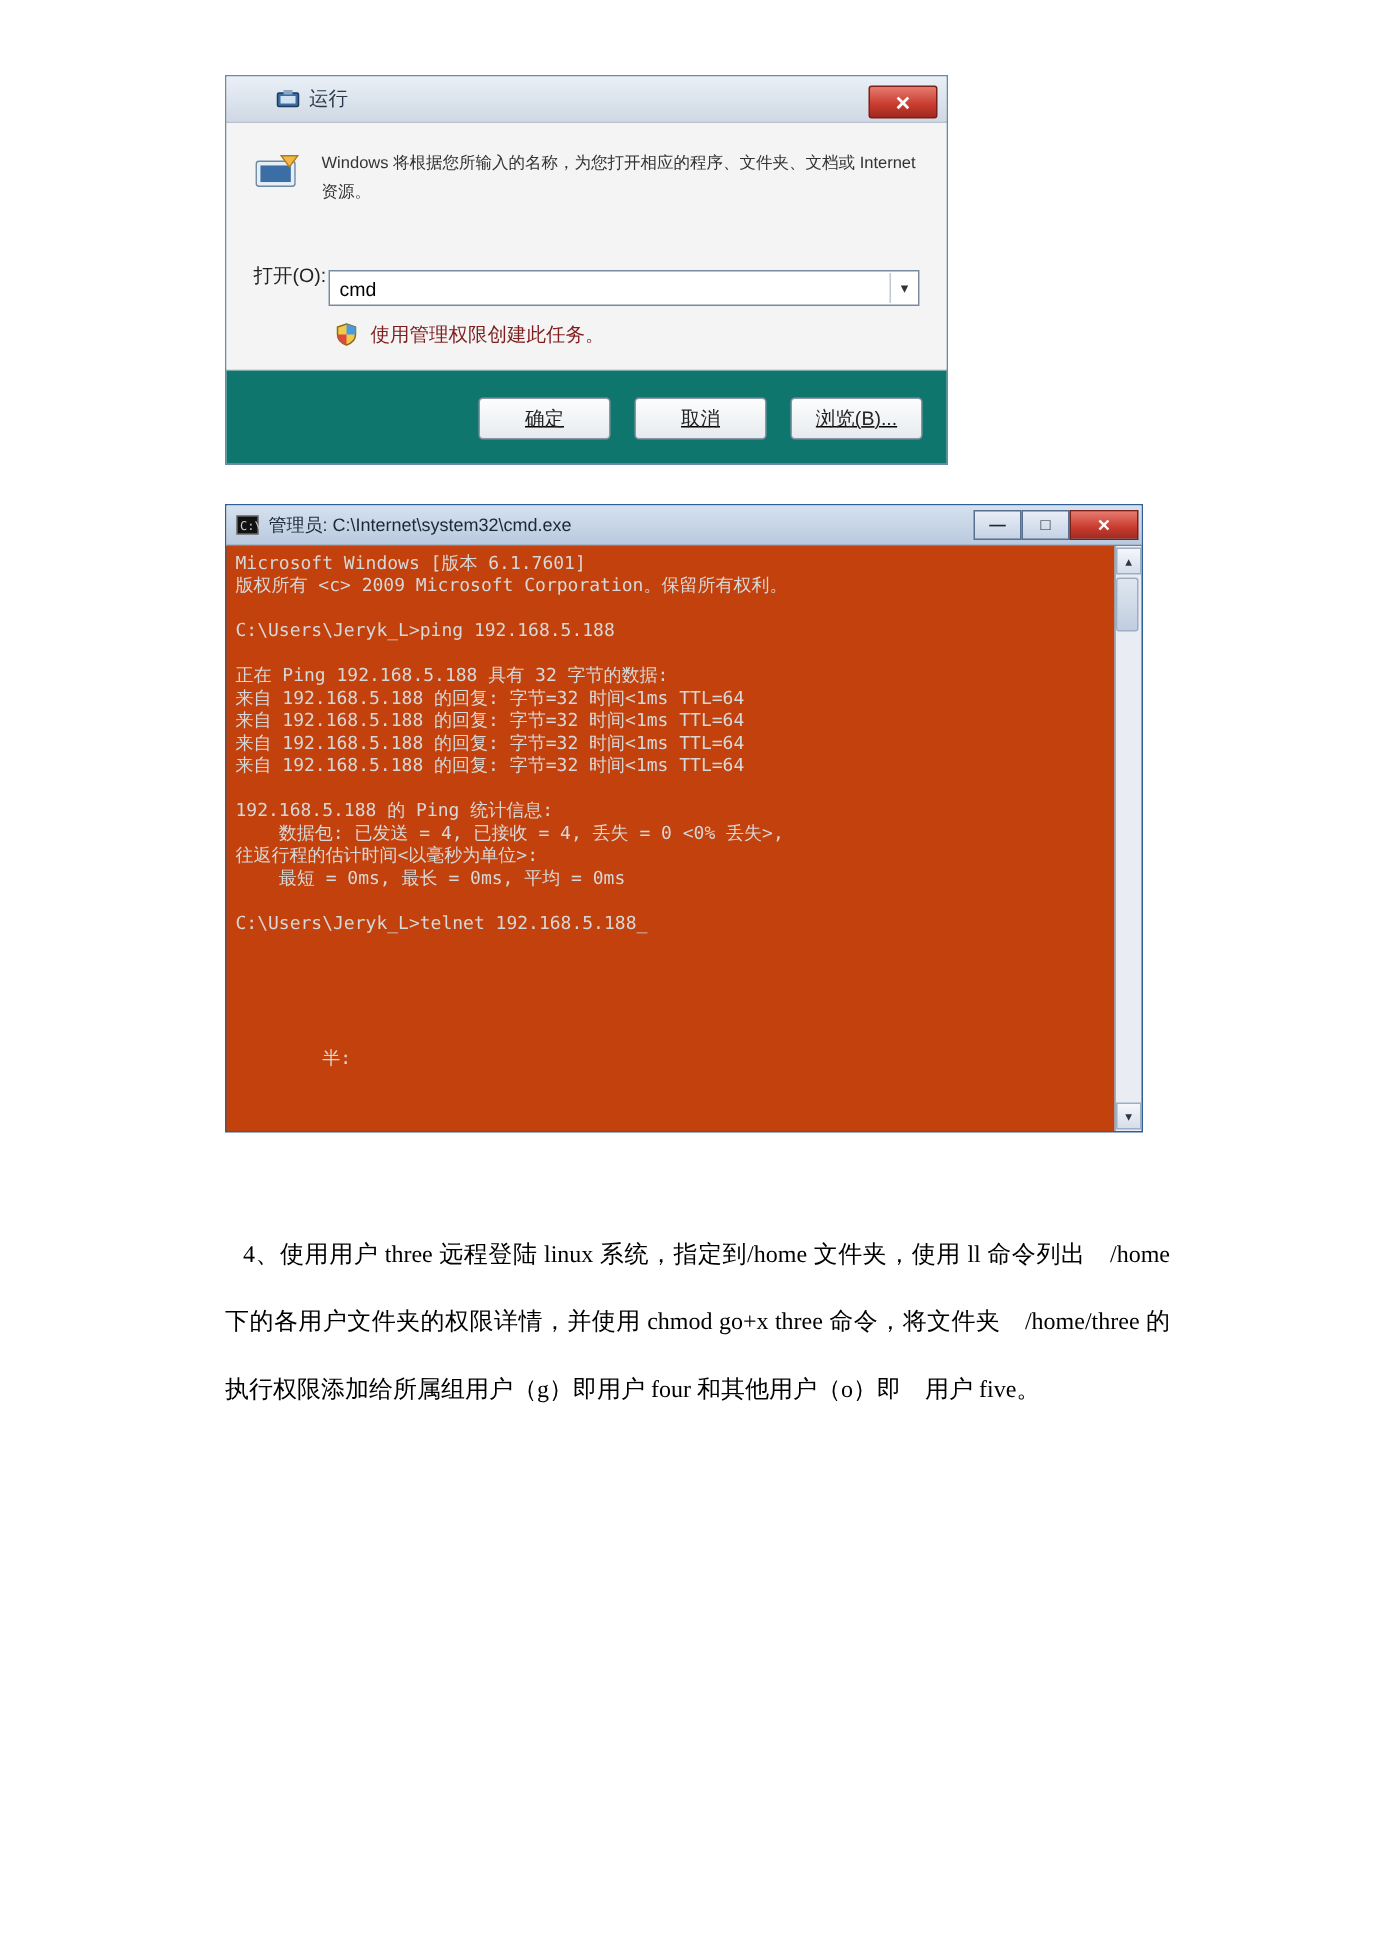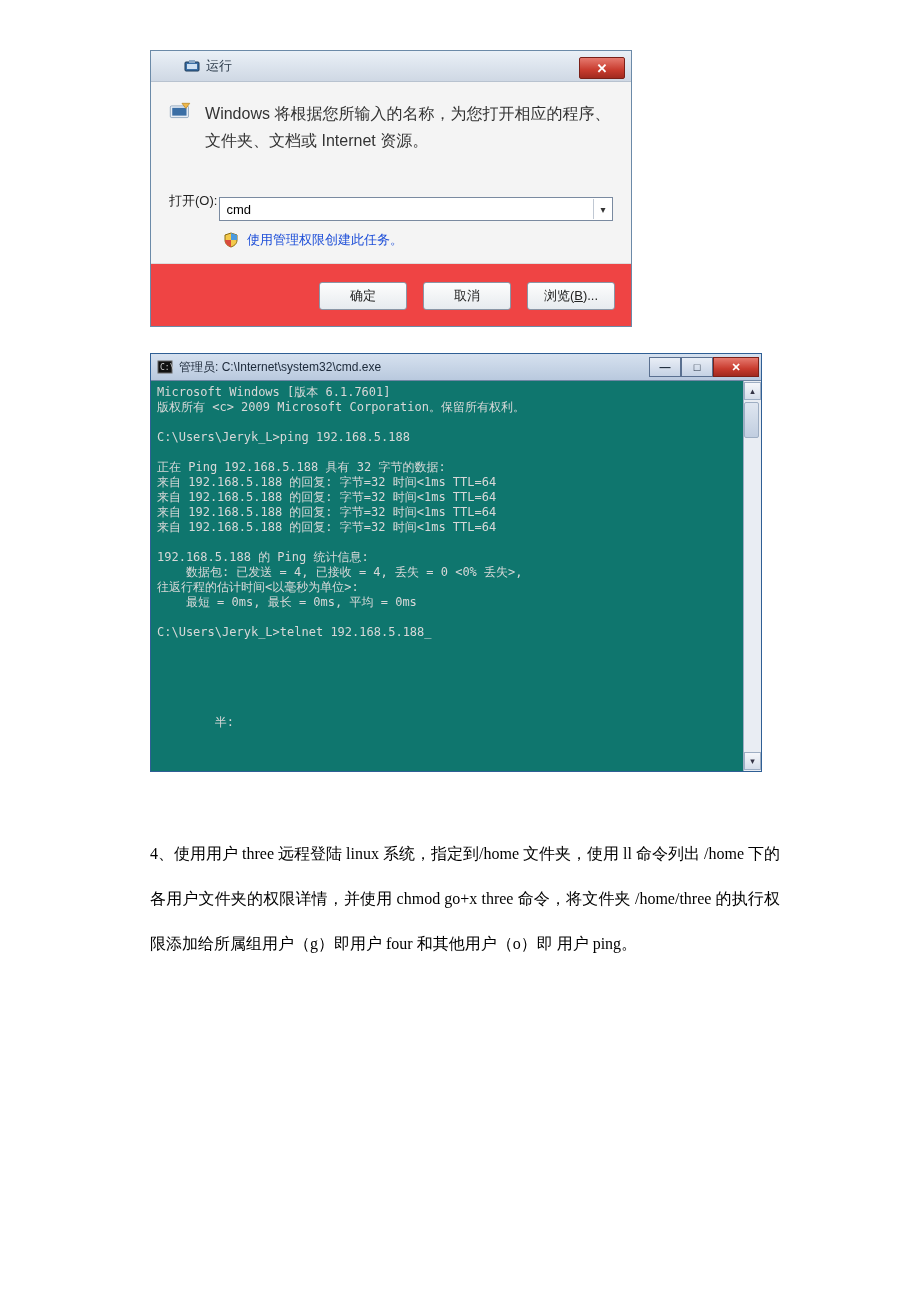--- a/index.html
+++ b/index.html
@@ -54,21 +54,21 @@
     padding: 18px 18px 14px 18px;
     background: #f4f4f4;
   }
   .run-desc-row { display:flex; gap:14px; align-items:flex-start; }
   .run-icon {
     width:34px;height:28px;
     display:inline-block;
     margin-top:2px;
   }
   .run-desc {
-    font-size: 16px;
+    font-size: 11px;
     color: #333;
     line-height: 1.7;
   }
   .run-input-row {
     display:flex; align-items:center; gap:2px;
     margin-top: 26px;
   }
   .run-label { font-size:13px; color:#222; white-space:nowrap; }
   .run-combo {
     flex:1;
@@ -91,30 +91,31 @@
   .combo-arrow {
     width:18px;height:20px;
     display:flex;align-items:center;justify-content:center;
     border-left:1px solid #c0c8d3;
     color:#333;
     font-size:10px;
   }
   .run-admin-row {
     display:flex; align-items:center; gap:8px;
     margin: 10px 0 0 54px;
-    font-size:13px;color:#1d4ed8;
+    font-size:13px;color:#7f1d1d;
   }
   .shield-icon { width:16px;height:16px;display:inline-block; }
   .run-button-row {
-    background:#ef4444;
+    background:#0f766e;
     border-top:1px solid #ddd;
     padding: 18px 16px 16px 0;
     display:flex;
     justify-content:flex-end;
     gap:16px;
+    text-decoration:underline;
   }
   .win-btn {
     min-width:86px;
     height:26px;
     border:1px solid #8a96a6;
     background: linear-gradient(#fdfdfd,#e7ebef);
     font-size:13px;
     color:#222;
     display:flex;align-items:center;justify-content:center;
     border-radius:3px;
@@ -155,21 +156,21 @@
     width:44px;
     background:linear-gradient(#e67a6f,#c83b2e 60%,#a12a1f);
     border-color:#7a2018;color:#fff;
   }
   .cmd-body-wrap {
     display:flex;
     background:#000;
   }
   .cmd-body {
     flex:1;
-    background:#0f766e;
+    background:#c2410c;
     color:#d8d8d8;
     font-family: "NSimSun","SimSun","Consolas",monospace;
     font-size:12px;
     line-height:1.25;
     padding:4px 6px 6px 6px;
     white-space:pre;
     overflow:hidden;
     height: 380px;
   }
   .cmd-scroll {
@@ -198,21 +199,21 @@
 
   
   .para {
     margin-top: 60px;
     font-family: "SimSun","宋体",serif;
     font-size: 16px;
     color: #000;
     line-height: 2.8;
     text-align: justify;
   }
-  .para .seg { display:inline; }
+  .para .seg { display:inline;margin-left:12px; }
 </style>
 </head>
 <body>
 
 <div class="page">
 
   <div class="run-dialog">
     <div class="run-titlebar">
       <div class="run-title-left">
         <span class="run-appicon">
@@ -335,16 +336,16 @@
             <span>▾</span>
           </div>
       </div>
     </div>
   </div>
 
   <div class="para">
     <span class="seg">4、使用用户 three 远程登陆 linux 系统，指定到/home 文件夹，使用 ll 命令列出</span>
     <span class="seg">/home 下的各用户文件夹的权限详情，并使用 chmod go+x three 命令，将文件夹</span>
     <span class="seg">/home/three 的执行权限添加给所属组用户（g）即用户 four 和其他用户（o）即</span>
-    <span class="seg">用户 ping。</span>
+    <span class="seg">用户 five。</span>
   </div>
 
 </div>
 
 </body></html>

